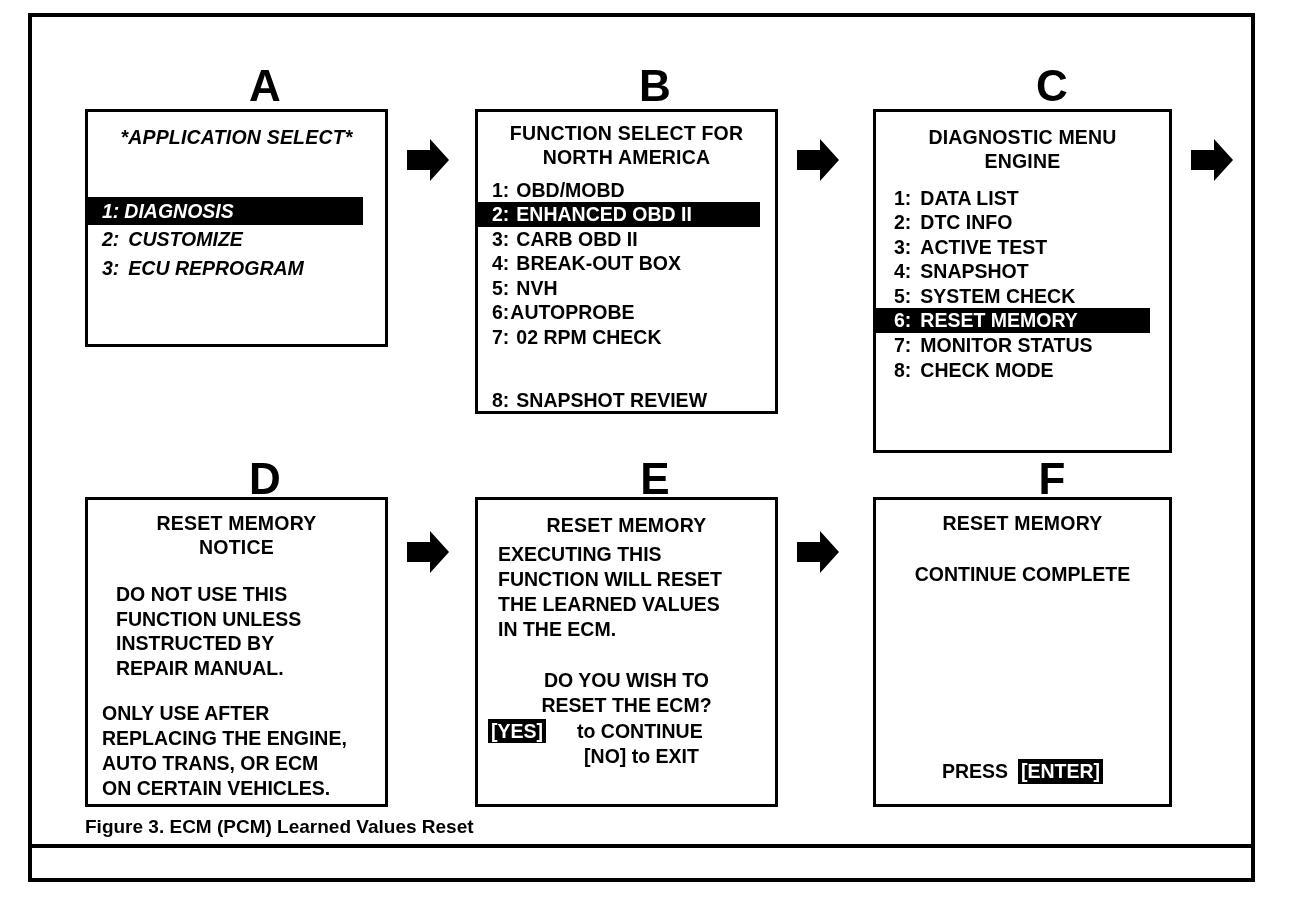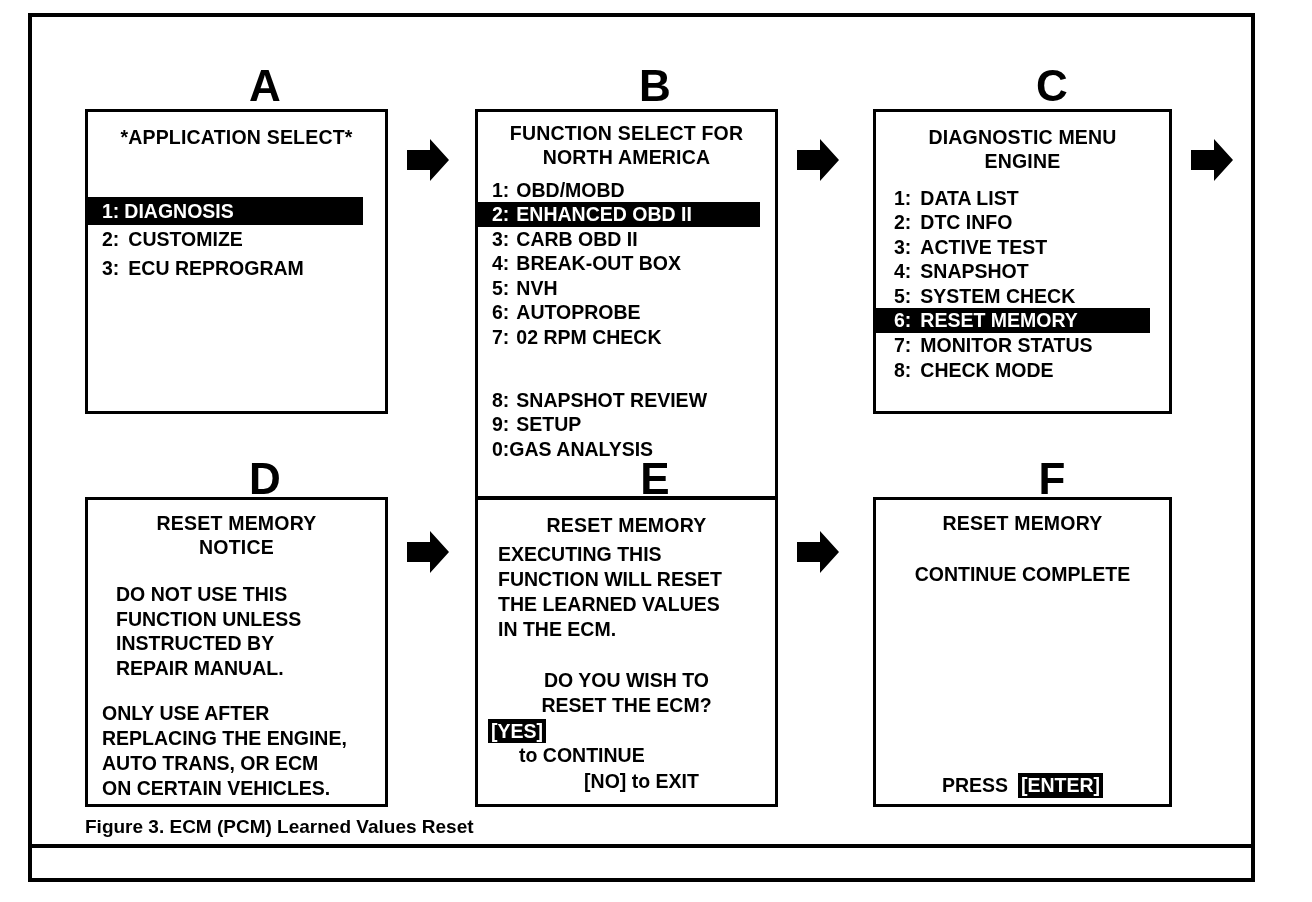--- a/index.html
+++ b/index.html
@@ -123,21 +123,21 @@
 </style>
 </head>
 <body>
 
 <div id="figure-root">
 
   <div class="panel-letter" style="left:203px; top:47px;">A</div>
   <div class="panel-letter" style="left:593px; top:47px;">B</div>
   <div class="panel-letter" style="left:990px; top:47px;">C</div>
 
-  <div class="screen" id="panel-a" style="left:53px; top:92px; width:303px; height:305px;">
+  <div class="screen" id="panel-a" style="left:53px; top:92px; width:303px; height:238px;font-style:italic;">
     <div class="scr-title" style="margin-top:14px;">*APPLICATION SELECT*</div>
     <div class="menu" style="margin-top:47px;">
       <div class="menu-row selected" style="padding:2px 0 2px 14px; width:275px; box-sizing:border-box;">
         <span class="num">1:</span>
         <span class="lbl" style="margin-left:5px;">DIAGNOSIS</span>
       </div>
       <div class="menu-row" style="padding:2px 0 2px 14px;">
         <span class="num">2:</span>
         <span class="lbl" style="margin-left:9px;">CUSTOMIZE</span>
       </div>
@@ -145,21 +145,21 @@
         <span class="num">3:</span>
         <span class="lbl" style="margin-left:9px;">ECU REPROGRAM</span>
       </div>
     </div>
   </div>
 
   <svg class="arrow" style="left:373px; top:120px;" viewBox="0 0 46 46">
     <polygon points="2,13 25,13 25,2 44,23 25,44 25,33 2,33" fill="#000"></polygon>
   </svg>
 
-  <div class="screen" id="panel-b" style="left:443px; top:92px; width:303px; height:390px;">
+  <div class="screen" id="panel-b" style="left:443px; top:92px; width:303px; height:305px;">
     <div class="scr-title" style="margin-top:10px;">FUNCTION SELECT FOR
 NORTH AMERICA</div>
     <div class="menu" style="margin-top:8px;">
       <div class="menu-row" style="padding:0 0 0 14px;">
         <span class="num">1:</span>
         <span class="lbl" style="margin-left:7px;">OBD/MOBD</span>
       </div>
       <div class="menu-row selected" style="padding:0 0 0 14px; width:282px; box-sizing:border-box;">
         <span class="num">2:</span>
         <span class="lbl" style="margin-left:7px;">ENHANCED OBD II</span>
@@ -171,21 +171,21 @@
       <div class="menu-row" style="padding:0 0 0 14px;">
         <span class="num">4:</span>
         <span class="lbl" style="margin-left:7px;">BREAK-OUT BOX</span>
       </div>
       <div class="menu-row" style="padding:0 0 0 14px;">
         <span class="num">5:</span>
         <span class="lbl" style="margin-left:7px;">NVH</span>
       </div>
       <div class="menu-row" style="padding:0 0 0 14px;">
         <span class="num">6:</span>
-        <span class="lbl" style="margin-left:7px;">AUTOPROBE</span>
+        <span class="lbl" style="margin-left:1px;">AUTOPROBE</span>
       </div>
       <div class="menu-row" style="padding:0 0 0 14px;">
         <span class="num">7:</span>
         <span class="lbl" style="margin-left:7px;">02 RPM CHECK</span>
       </div>
       <div class="menu-row" style="padding:0 0 0 14px;">
         <span class="num">8:</span>
         <span class="lbl" style="margin-left:7px;margin-top:38px;">SNAPSHOT REVIEW</span>
       </div>
       <div class="menu-row" style="padding:0 0 0 14px;">
@@ -196,21 +196,21 @@
         <span class="num">0:</span>
         <span class="lbl" style="margin-left:0;">GAS ANALYSIS</span>
       </div>
     </div>
   </div>
 
   <svg class="arrow" style="left:763px; top:120px;" viewBox="0 0 46 46">
     <polygon points="2,13 25,13 25,2 44,23 25,44 25,33 2,33" fill="#000"></polygon>
   </svg>
 
-  <div class="screen" id="panel-c" style="left:841px; top:92px; width:299px; height:305px;">
+  <div class="screen" id="panel-c" style="left:841px; top:92px; width:299px; height:344px;">
     <div class="scr-title" style="margin-top:14px;">DIAGNOSTIC MENU
 ENGINE</div>
     <div class="menu" style="margin-top:12px;">
       <div class="menu-row" style="padding:0 0 0 18px;">
         <span class="num">1:</span>
         <span class="lbl" style="margin-left:9px;">DATA LIST</span>
       </div>
       <div class="menu-row" style="padding:0 0 0 18px;">
         <span class="num">2:</span>
         <span class="lbl" style="margin-left:9px;">DTC INFO</span>
@@ -268,35 +268,35 @@
   </svg>
 
   <div class="screen" id="panel-e" style="left:443px; top:480px; width:303px; height:310px;">
     <div class="scr-title" style="margin-top:14px;">RESET MEMORY</div>
     <div class="body-line left" style="margin-top:4px; padding-left:20px;">EXECUTING THIS
 FUNCTION WILL RESET
 THE LEARNED VALUES
 IN THE ECM.</div>
     <div class="body-line center" style="margin-top:26px;">DO YOU WISH TO
 RESET THE ECM?</div>
-    <div class="body-line" style="margin-top:1px; padding-left:10px; display:flex; align-items:flex-start;flex-direction:column;">
+    <div class="body-line" style="margin-top:1px; padding-left:10px; display:flex; align-items:flex-start;">
       <span class="hl">[YES]</span>
       <span style="margin-left:31px;">to CONTINUE</span>
     </div>
     <div class="body-line center" style="margin-top:1px; padding-left:30px;">[NO] to EXIT</div>
   </div>
 
   <svg class="arrow" style="left:763px; top:512px;" viewBox="0 0 46 46">
     <polygon points="2,13 25,13 25,2 44,23 25,44 25,33 2,33" fill="#000"></polygon>
   </svg>
 
   <div class="screen" id="panel-f" style="left:841px; top:480px; width:299px; height:310px;">
     <div class="scr-title" style="margin-top:12px;">RESET MEMORY</div>
     <div class="body-line center" style="margin-top:26px;">CONTINUE COMPLETE</div>
-    <div class="body-line" style="position:absolute; left:0; right:0; bottom:6px; display:flex; justify-content:center; align-items:baseline;">
+    <div class="body-line" style="position:absolute; left:0; right:0; bottom:20px; display:flex; justify-content:center; align-items:baseline;">
       <span>PRESS</span>
       <span class="hl" style="margin-left:10px;">[ENTER]</span>
     </div>
   </div>
 
   <div id="caption-rule"></div>
   <div id="figure-caption">Figure 3. ECM (PCM) Learned Values Reset</div>
 
 </div>
 

